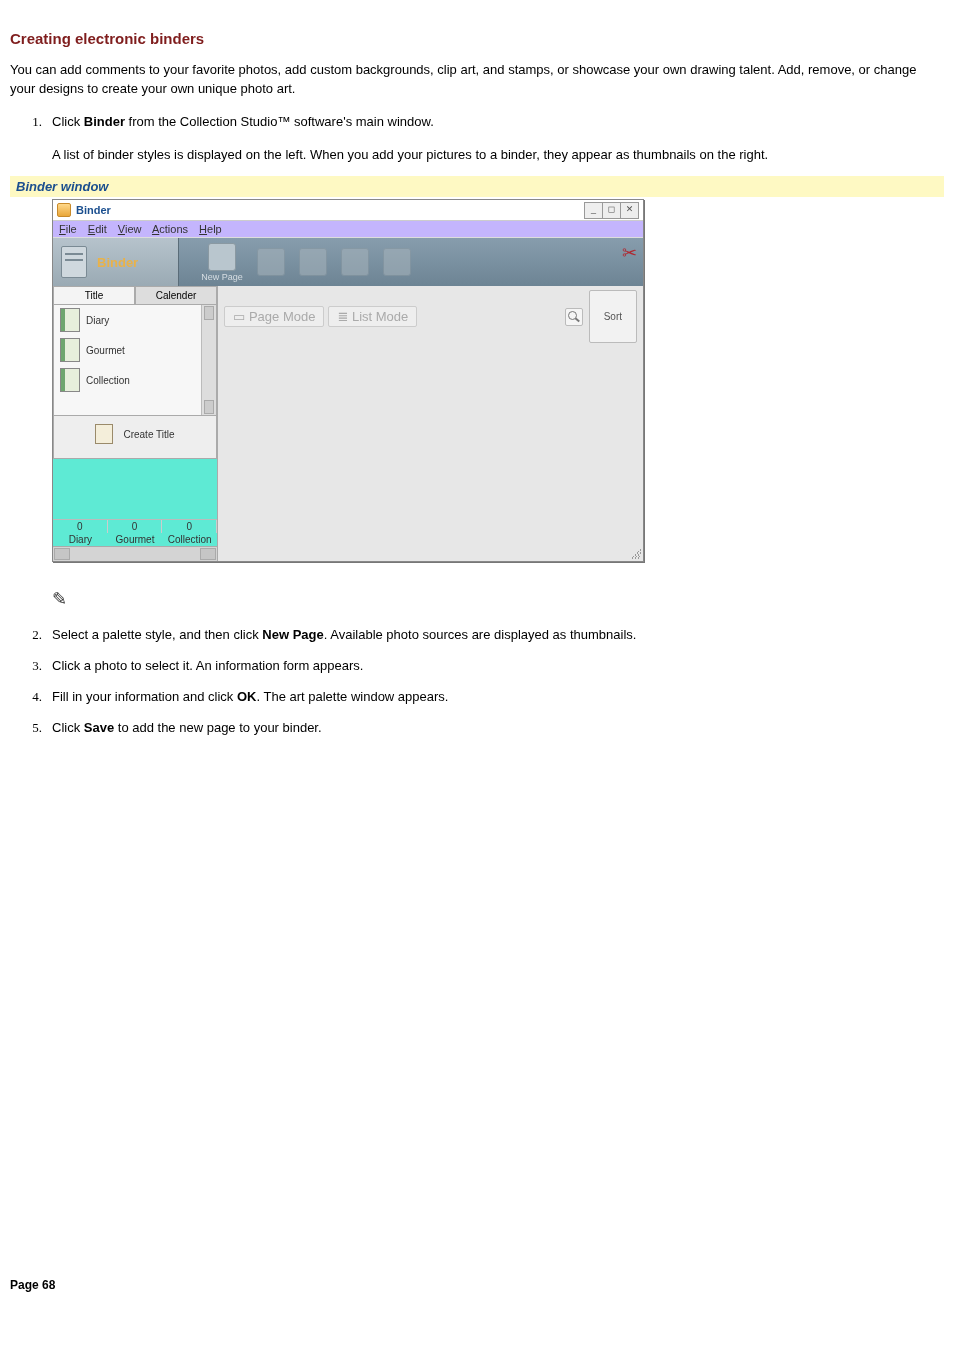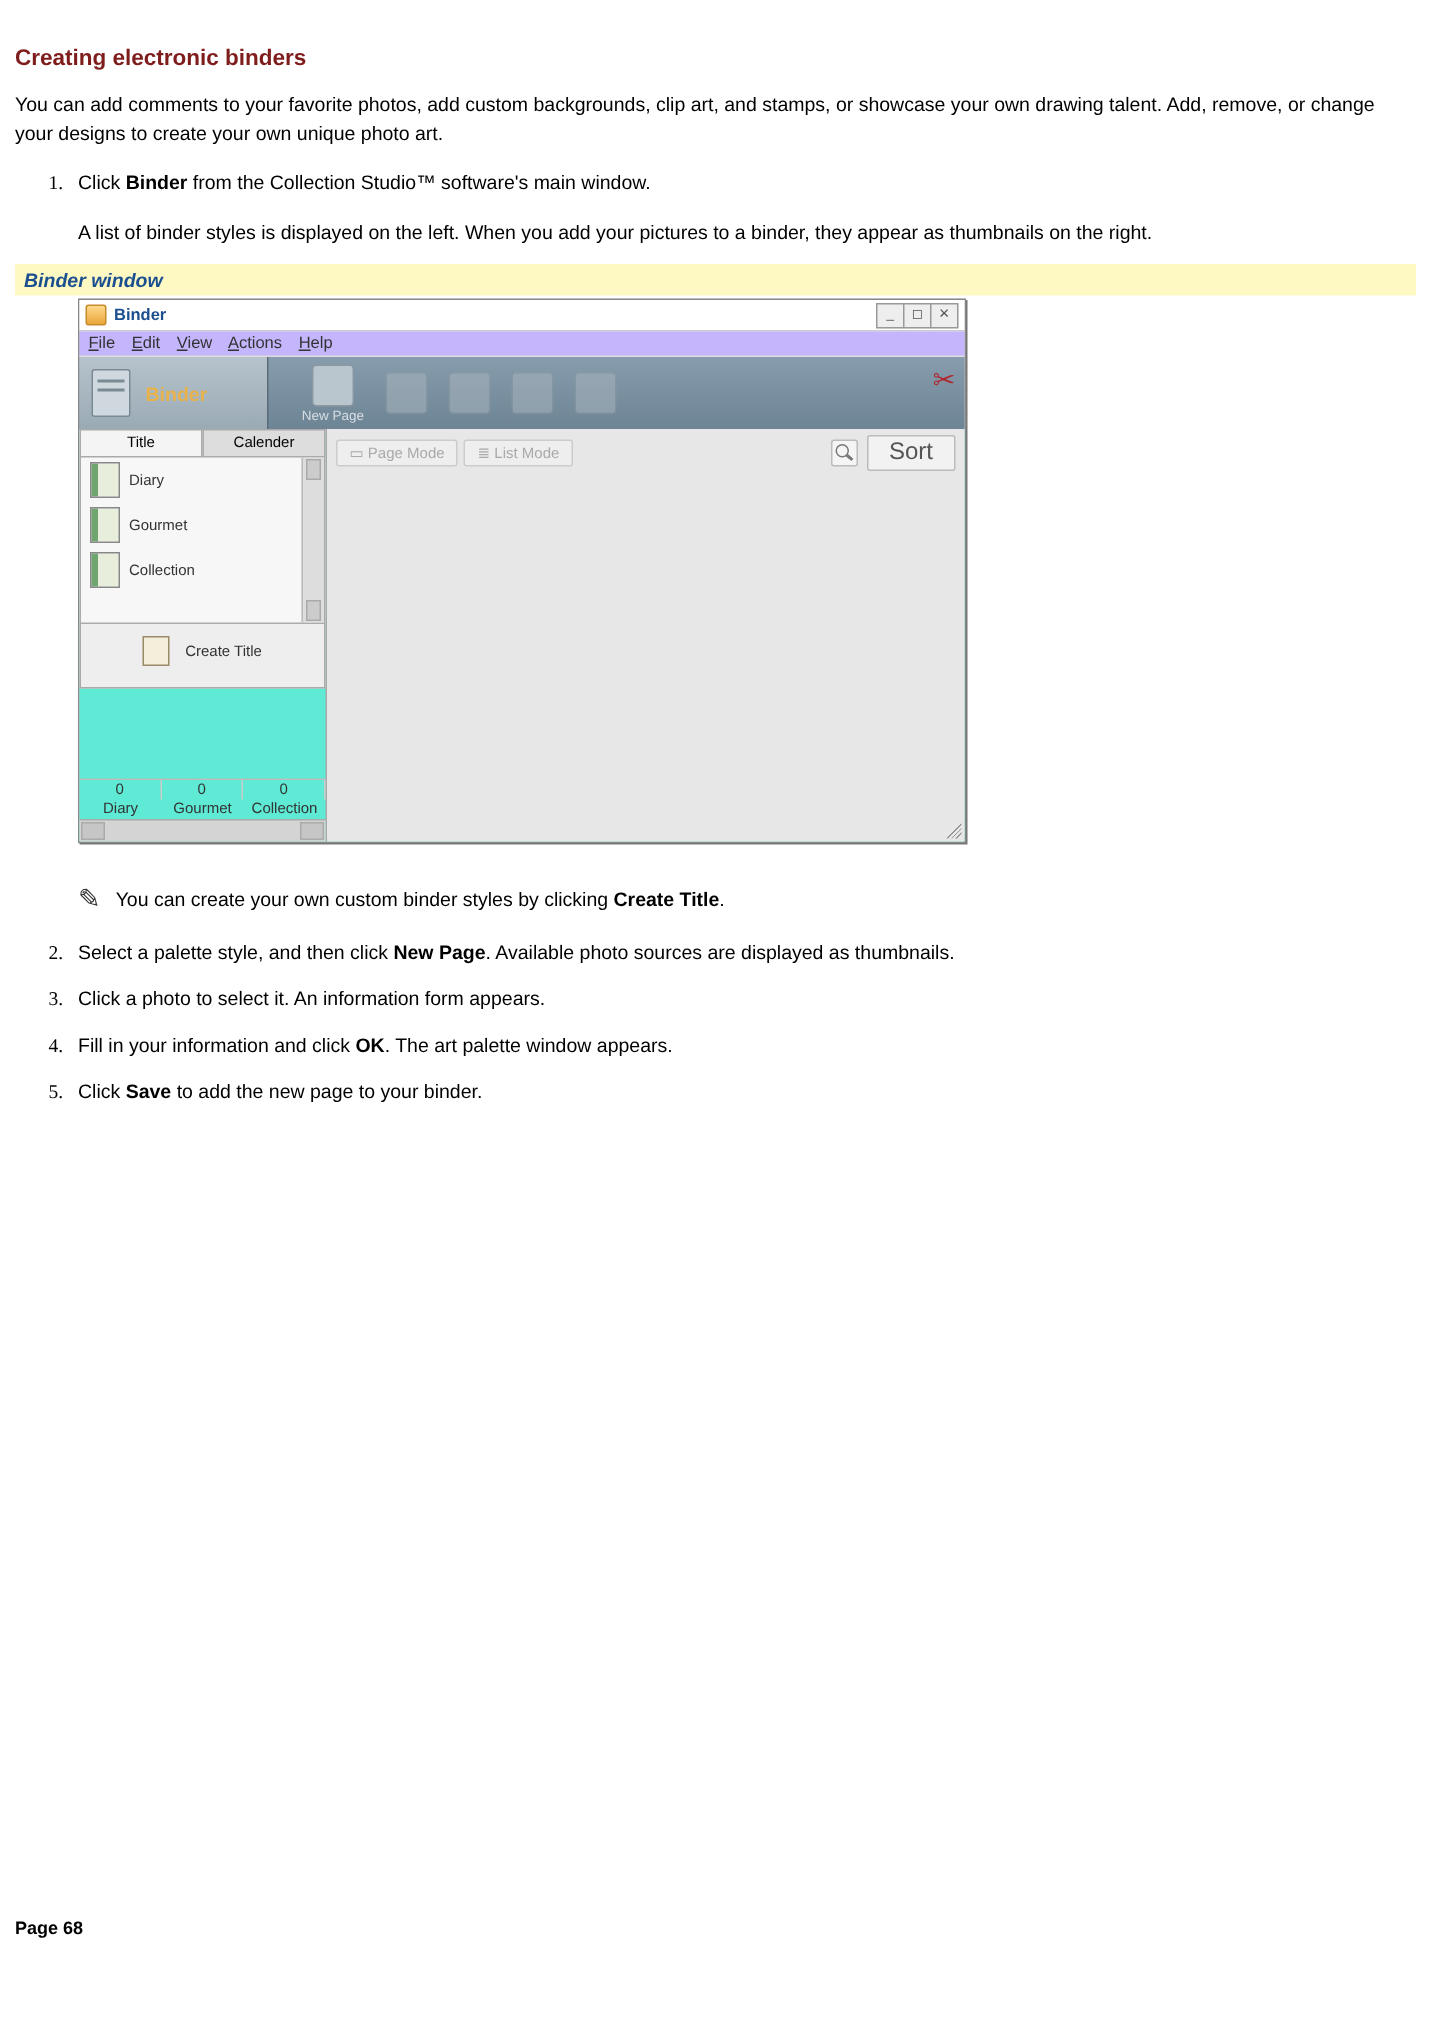--- a/index.html
+++ b/index.html
@@ -275,21 +275,21 @@
     background:#e7e7e7;
     position:relative;
   }
   .mode-row {
     display:flex;
     align-items:center;
     padding:4px 6px;
     gap:4px;
   }
   .mode-btn {
-    font-size:10px;
+    font-size:13px;
     color:#aaa;
     background:#eee;
     border:1px solid #ccc;
     padding:2px 8px;
     border-radius:2px;
   }
   .sort-area {
     margin-left:auto;
     display:flex;
     align-items:center;
@@ -309,25 +309,25 @@
     left:2px;top:2px;
   }
   .mag::after {
     content:"";
     position:absolute;
     width:5px;height:1.5px;background:#777;
     left:9px;top:10px;
     transform:rotate(40deg);
   }
   .sort-btn {
-    font-size:16px;
+    font-size:10px;
     color:#555;
     background:#f2f2f2;
     border:1px solid #bbb;
-    padding:2px 14px;
+    padding:20px 14px;
     border-radius:2px;
   }
   .window-grip {
     position:absolute;
     right:2px; bottom:2px;
     width:10px;height:10px;
     background:
       linear-gradient(135deg, transparent 50%, #999 50% 55%, transparent 55% 65%, #999 65% 70%, transparent 70% 80%, #999 80% 85%, transparent 85%);
   }
   
@@ -457,23 +457,20 @@
           <div class="sort-btn">Sort</div>
         </div>
       </div>
       <div class="window-grip"></div>
     </div>
   </div>
 </div>
 
 <div class="note-row">
   <span class="pen-icon">✎</span>
-  <span>
-    <span>You can create your own custom binder styles by clicking </span><b>Create Title</b><span>.</span>
-  </span>
 </div>
 
 <div class="step-row">
   <div class="step-num">2.</div>
   <div class="step-body">
     <span>Select a palette style, and then click </span><b>New Page</b><span>. Available photo sources are displayed as thumbnails.</span>
   </div>
 </div>
 
 <div class="step-row">

